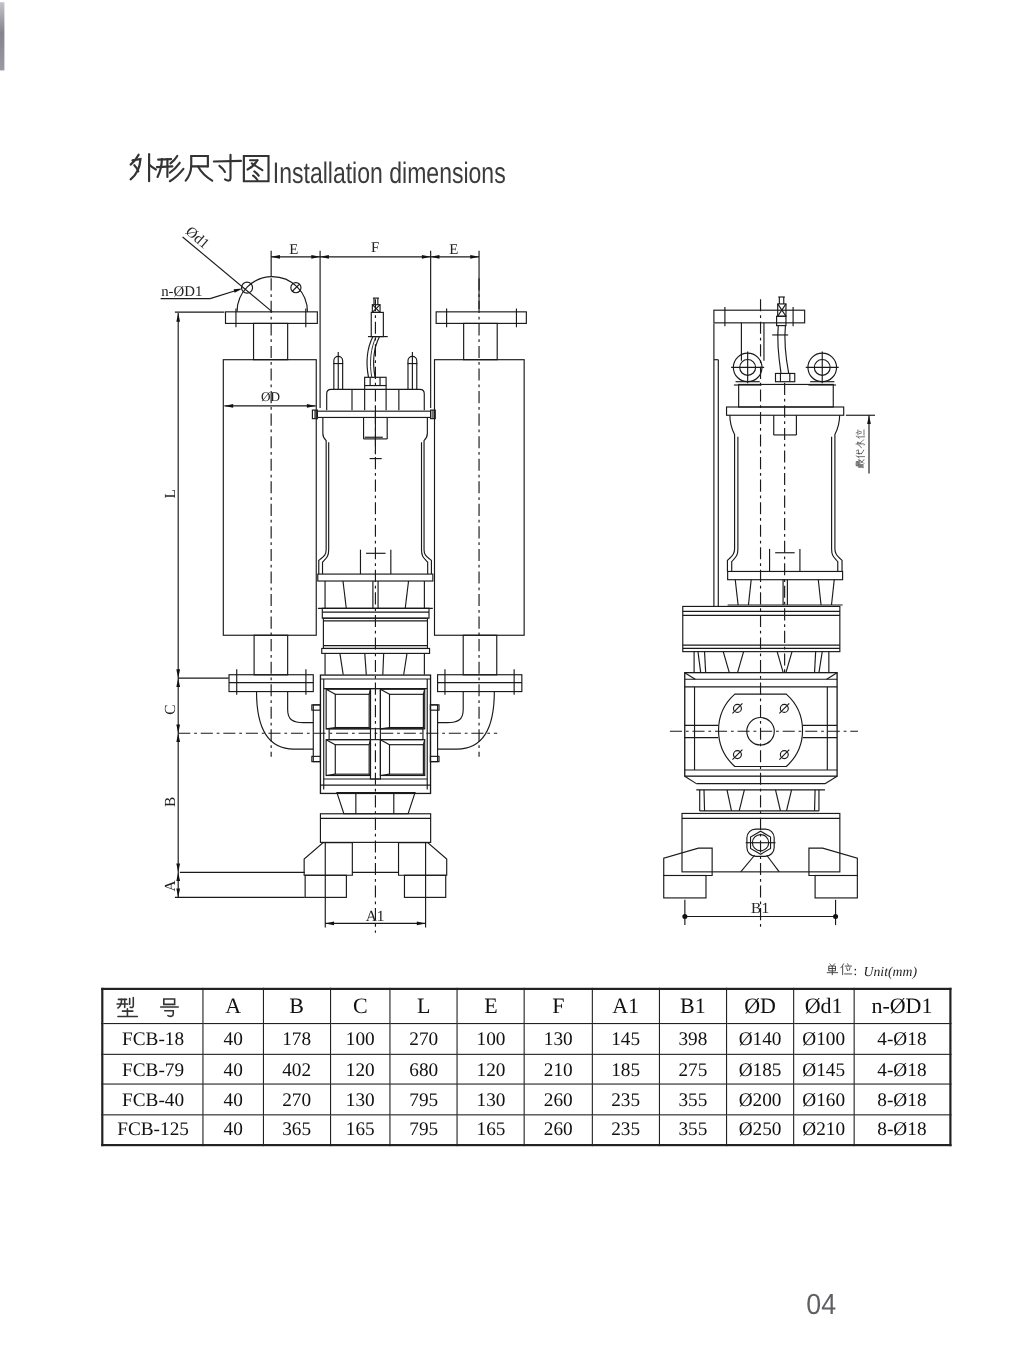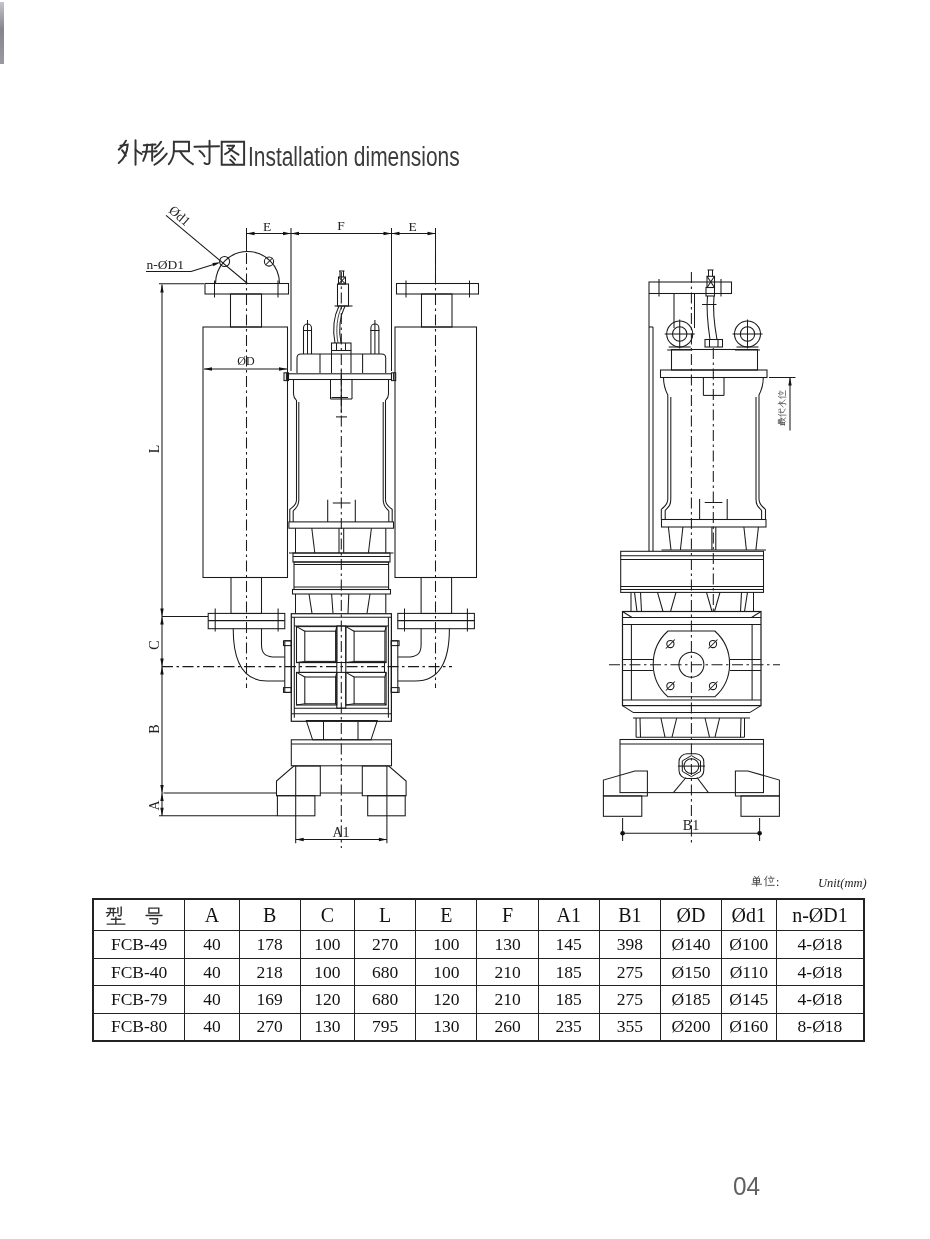--- a/index.html
+++ b/index.html
@@ -1,19 +1,19 @@
 <!DOCTYPE html>
 <html><head><meta charset="utf-8"><style>
 *{margin:0;padding:0;box-sizing:border-box;}
 html,body{width:930px;height:1239px;background:#fff;overflow:hidden;}
 body{position:relative;font-family:"Liberation Sans",sans-serif;}
 #bar{position:absolute;left:0;top:2px;width:4px;height:62px;background:linear-gradient(#c4c4ca,#84848c 45%,#9a9aa2);}
 #entitle{position:absolute;left:247.5px;top:142px;font-size:27px;color:#3b3b3b;transform:scaleX(0.775);transform-origin:0 0;white-space:nowrap;}
 #pagenum{position:absolute;left:733px;top:1170.5px;font-size:26.5px;color:#606064;transform:scaleX(0.92);transform-origin:0 0;}
-#unit{position:absolute;left:785px;top:876px;font-size:12.5px;color:#222;font-family:"Liberation Serif",serif;font-style:italic;margin-left:33px;}
+#unit{position:absolute;left:785px;top:876px;font-size:12.5px;color:#222;font-family:"Liberation Serif",serif;font-style:italic;}
 #tbl{position:absolute;left:92px;top:898px;border-collapse:collapse;table-layout:fixed;}
 #tbl th,#tbl td{border:1px solid #222;text-align:center;vertical-align:middle;font-weight:normal;
  font-family:"Liberation Serif",serif;color:#111;overflow:hidden;white-space:nowrap;}
 #tbl th{height:31.8px;font-size:20px;}
 #tbl td{height:27.5px;font-size:17.5px;}
 #tbl{border:2px solid #222;}
 svg.layer{position:absolute;left:0;top:0;pointer-events:none;}
 </style></head>
 <body>
 <div id="bar"></div>
@@ -44,73 +44,73 @@
         <th>F</th>
         <th>A1</th>
         <th>B1</th>
         <th>ØD</th>
         <th>Ød1</th>
         <th>n-ØD1</th>
       </tr>
     </thead>
     <tbody>
       <tr>
-        <td>FCB-49</td>
+        <td>FCB-18</td>
         <td>40</td>
         <td>178</td>
         <td>100</td>
         <td>270</td>
         <td>100</td>
         <td>130</td>
         <td>145</td>
         <td>398</td>
         <td>Ø140</td>
         <td>Ø100</td>
         <td>4-Ø18</td>
       </tr>
       <tr>
-        <td>FCB-40</td>
-        <td>40</td>
-        <td>218</td>
-        <td>100</td>
-        <td>680</td>
-        <td>100</td>
-        <td>210</td>
-        <td>185</td>
-        <td>275</td>
-        <td>Ø150</td>
-        <td>Ø110</td>
-        <td>4-Ø18</td>
-      </tr>
-      <tr>
         <td>FCB-79</td>
         <td>40</td>
-        <td>169</td>
+        <td>402</td>
         <td>120</td>
         <td>680</td>
         <td>120</td>
         <td>210</td>
         <td>185</td>
         <td>275</td>
         <td>Ø185</td>
         <td>Ø145</td>
         <td>4-Ø18</td>
       </tr>
       <tr>
-        <td>FCB-80</td>
+        <td>FCB-40</td>
         <td>40</td>
         <td>270</td>
         <td>130</td>
         <td>795</td>
         <td>130</td>
         <td>260</td>
         <td>235</td>
         <td>355</td>
         <td>Ø200</td>
         <td>Ø160</td>
+        <td>8-Ø18</td>
+      </tr>
+      <tr>
+        <td>FCB-125</td>
+        <td>40</td>
+        <td>365</td>
+        <td>165</td>
+        <td>795</td>
+        <td>165</td>
+        <td>260</td>
+        <td>235</td>
+        <td>355</td>
+        <td>Ø250</td>
+        <td>Ø210</td>
         <td>8-Ø18</td>
       </tr>
     </tbody>
   </table>
 <div id="unit">Unit(mm)</div>
 <div id="pagenum">04</div>
 <svg class="layer" width="930" height="1239" viewBox="0 0 930 1239">
 <defs>
 <g id="g-wai" fill="none" stroke="#333" stroke-width="7.0" stroke-linecap="round">
         <path d="M34,6 C28,18 18,30 8,38"></path>

